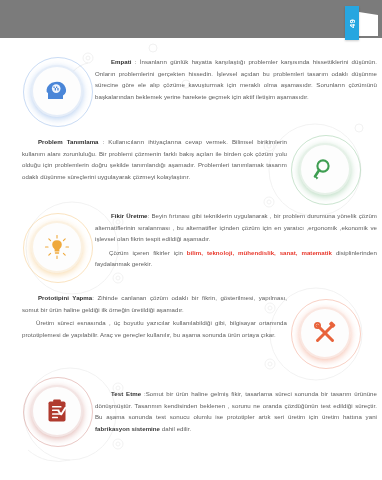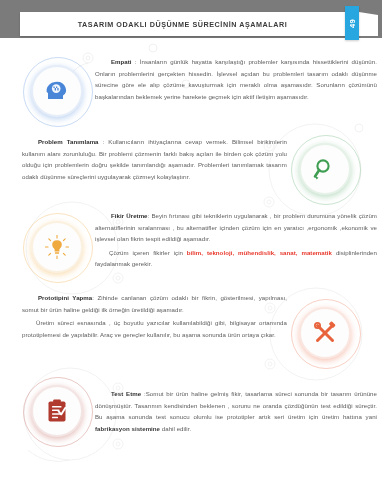--- a/index.html
+++ b/index.html
@@ -72,23 +72,20 @@
   .para p{margin:0;text-indent:16px;}
   .para p + p{margin-top:2px;}
 </style>
 </head>
 <body>
 
 <div class="page">
 
   <div class="header-band"></div>
 
-  <div class="banner">
-    <div class="banner-title">TASARIM ODAKLI DÜŞÜNME SÜRECİNİN  AŞAMALARI</div>
-  </div>
 
   <div class="ribbon-tail"></div>
 
   <div class="page-badge">
     <span>49</span>
   </div>
 
   <svg class="deco" style="left:58px;top:38px;" width="140" height="90" viewBox="0 0 140 90">
     <g fill="none" stroke="#dcdcdc" stroke-width="0.8">
       <circle cx="30" cy="20" r="5"></circle>

